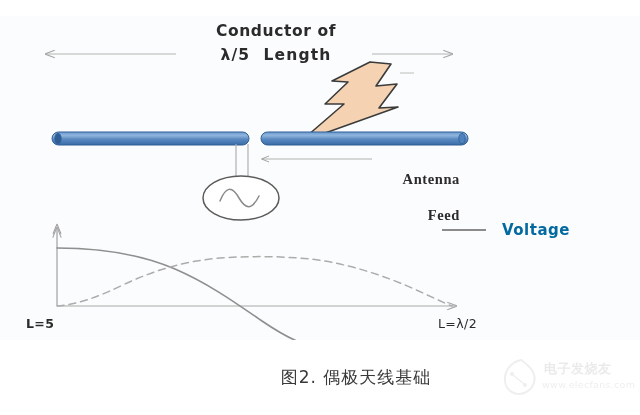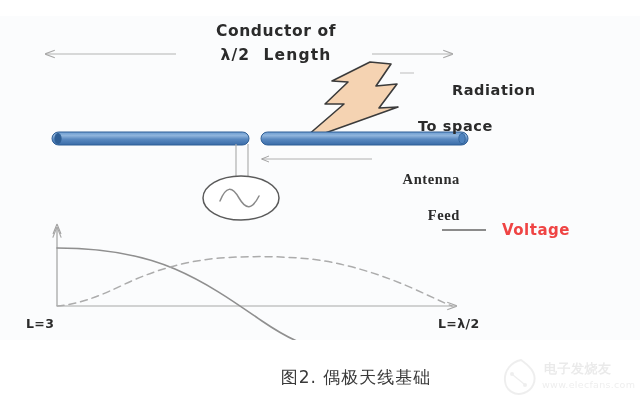--- a/index.html
+++ b/index.html
@@ -85,21 +85,21 @@
     left: 26px;
     top: 300px;
     font-size: 12.5px;
     font-weight: 700;
     letter-spacing: 0.4px;
   }
   #label-lhalf {
     left: 438px;
     top: 300px;
     font-size: 12.5px;
-    font-weight: 700;
+    font-weight: 400;
     letter-spacing: 0.4px;
   }
 
   
   #legend {
     position: absolute;
     left: 440px;
     top: 200px;
     width: 180px;
   }
@@ -127,21 +127,21 @@
     left: 2px;
     right: 2px;
     top: 5px;
     height: 0;
     border-top: 1.6px dashed #a9a9a9;
   }
   .legend-label {
     margin-left: 14px;
     font-size: 15px;
     font-weight: 600;
-    color: #ef4444;
+    color: #0369a1;
     letter-spacing: 0.5px;
   }
 
   
   #caption {
     position: absolute;
     left: 0;
     top: 366px;
     width: 640px;
     text-align: center;
@@ -256,34 +256,30 @@
 
       <path d="M57,290 C80,288 100,280 125,268
                C155,254 185,245 220,242
                C250,240 280,240 310,243
                C345,247 380,258 412,272
                C430,280 444,287 452,290" fill="none" stroke="#acacac" stroke-width="1.5" stroke-dasharray="7 5" stroke-linecap="round"></path>
     </svg>
 
     <div class="label" id="label-conductor">Conductor of</div>
 
-    <div class="label" id="label-lambda">λ/2  Length</div>
-
-    <div class="label" id="label-radiation">
-      <span class="l1">Radiation</span>
-      <span class="l2">To space</span>
-    </div>
+    <div class="label" id="label-lambda">λ/5  Length</div>
+
 
     <div class="label" id="label-antenna-feed">
       <span class="l1">Antenna</span>
       <span class="l2">Feed</span>
     </div>
 
 
-    <div class="label" id="label-l0">L=3</div>
+    <div class="label" id="label-l0">L=5</div>
 
     <div class="label" id="label-lhalf">L=λ/2</div>
 
     <div id="legend">
       <div class="legend-row">
         <span class="legend-swatch">
           <span class="line-solid"></span>
         </span>
         <span class="legend-label">Voltage</span>
       </div>

